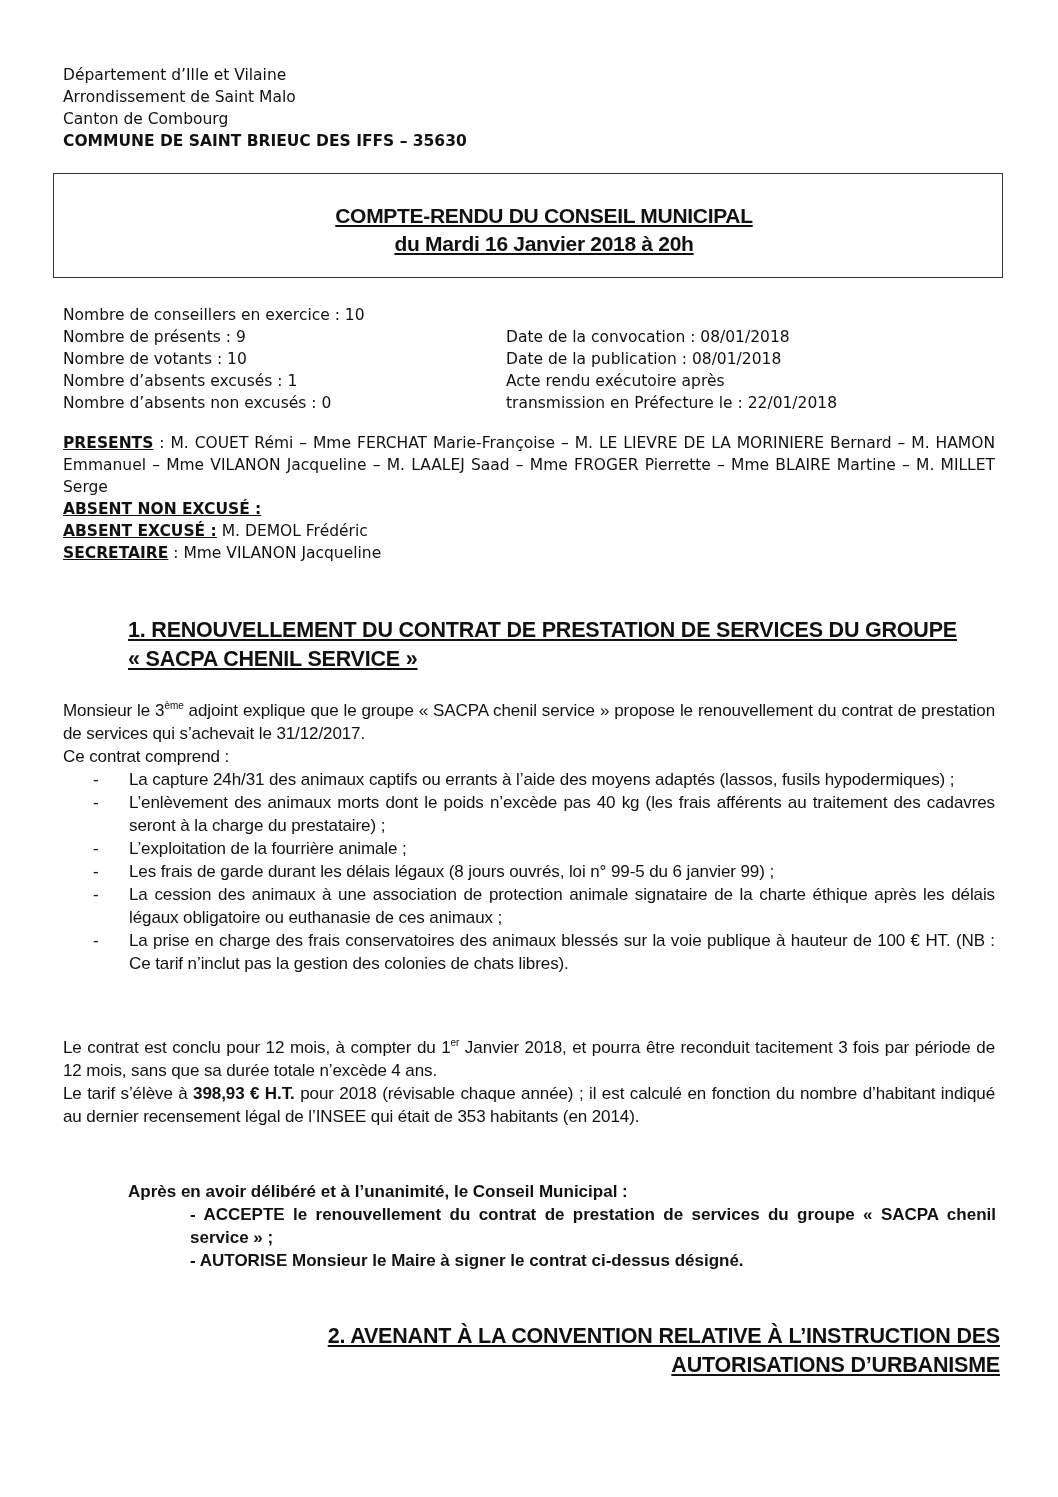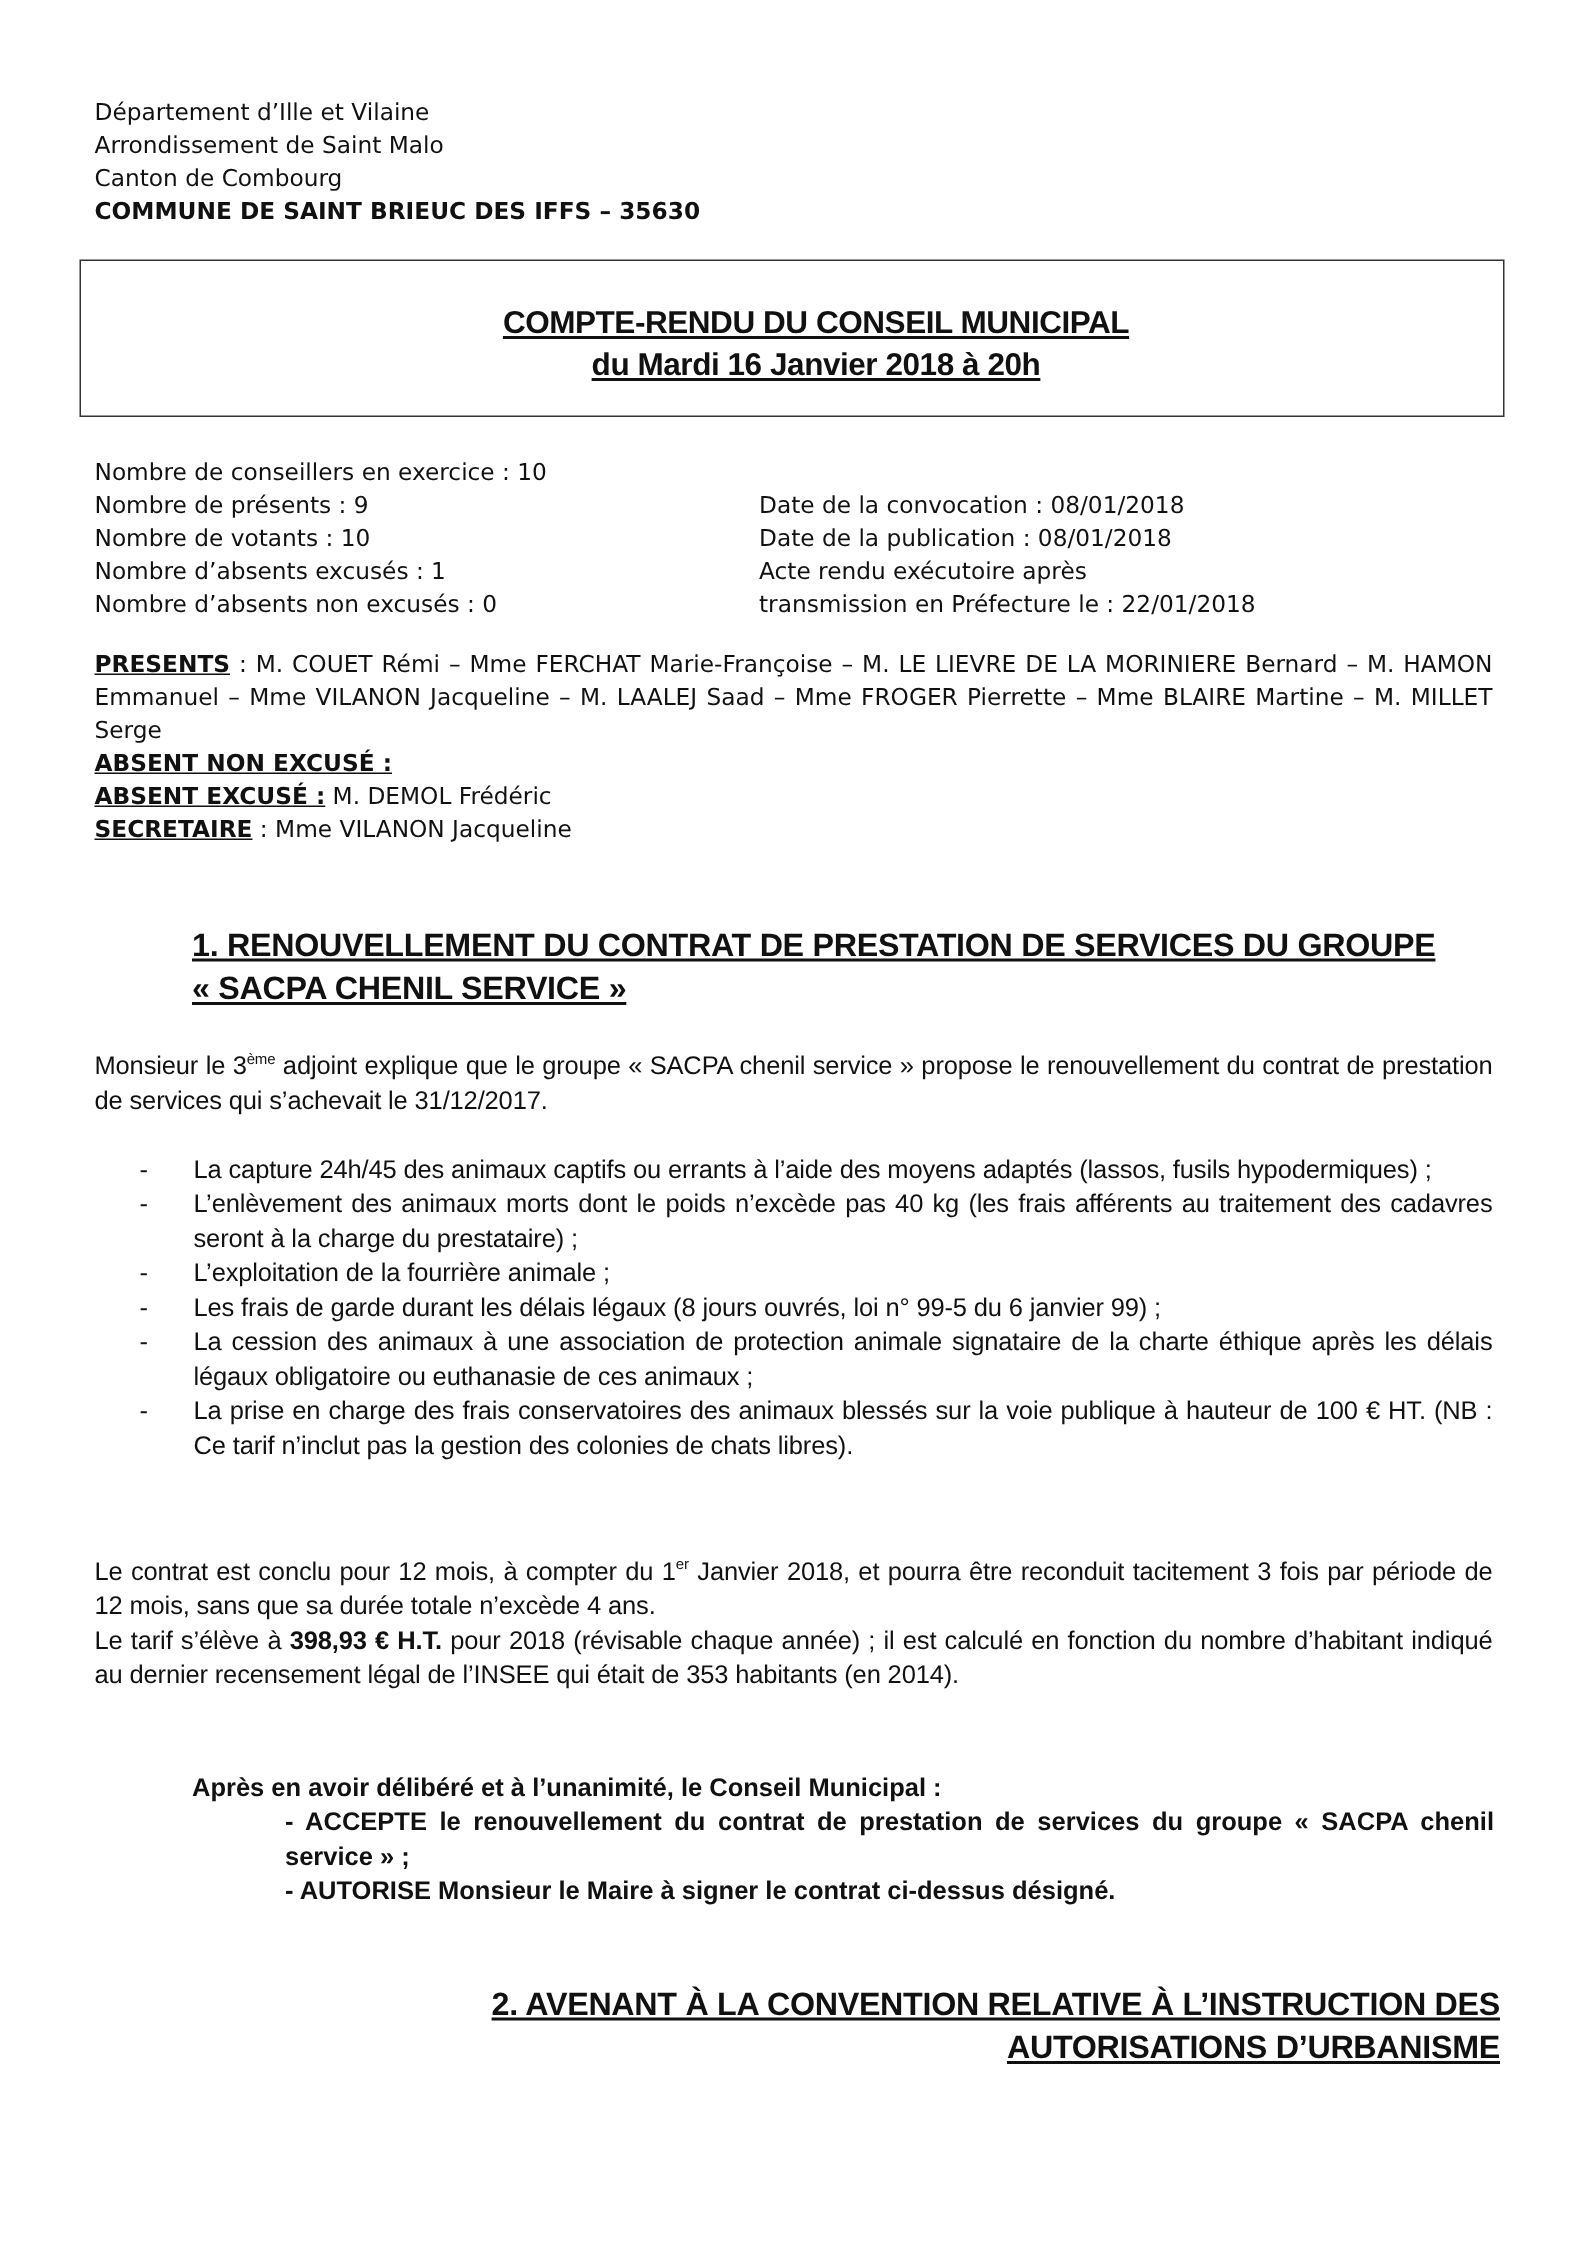--- a/index.html
+++ b/index.html
@@ -79,24 +79,25 @@
   <div><span class="lbl">SECRETAIRE</span><span> : Mme VILANON Jacqueline</span></div>
 </div>
 
 <div class="abs h1 sec1">
   <div>1. RENOUVELLEMENT DU CONTRAT DE PRESTATION DE SERVICES DU GROUPE</div>
   <div>« SACPA CHENIL SERVICE »</div>
 </div>
 
 <div class="abs body p1">
   <span>Monsieur le 3</span><sup>ème</sup><span> adjoint explique que le groupe « SACPA chenil service » propose le renouvellement du contrat de prestation de services qui s’achevait le 31/12/2017.</span>
+  <div>Ce contrat comprend :</div>
 </div>
 
 <ul class="abs body list">
-  <li><span class="dash">-</span><span>La capture 24h/45 des animaux captifs ou errants à l’aide des moyens adaptés (lassos, fusils hypodermiques) ;</span></li>
+  <li><span class="dash">-</span><span>La capture 24h/31 des animaux captifs ou errants à l’aide des moyens adaptés (lassos, fusils hypodermiques) ;</span></li>
   <li><span class="dash">-</span><span>L’enlèvement des animaux morts dont le poids n’excède pas 40 kg (les frais afférents au traitement des cadavres seront à la charge du prestataire) ;</span></li>
   <li><span class="dash">-</span><span>L’exploitation de la fourrière animale ;</span></li>
   <li><span class="dash">-</span><span>Les frais de garde durant les délais légaux (8 jours ouvrés, loi n° 99-5 du 6 janvier 99) ;</span></li>
   <li><span class="dash">-</span><span>La cession des animaux à une association de protection animale signataire de la charte éthique après les délais légaux obligatoire ou euthanasie de ces animaux ;</span></li>
   <li><span class="dash">-</span><span>La prise en charge des frais conservatoires des animaux blessés sur la voie publique à hauteur de 100 € HT. (NB : Ce tarif n’inclut pas la gestion des colonies de chats libres).</span></li>
 </ul>
 
 <div class="abs body p2">
   <div><span>Le contrat est conclu pour 12 mois, à compter du 1</span><sup>er</sup><span> Janvier 2018, et pourra être reconduit tacitement 3 fois par période de 12 mois, sans que sa durée totale n’excède 4 ans.</span></div>
   <div><span>Le tarif s’élève à </span><b>398,93 € H.T.</b><span> pour 2018 (révisable chaque année) ; il est calculé en fonction du nombre d’habitant indiqué au dernier recensement légal de l’INSEE qui était de 353 habitants (en 2014).</span></div>

